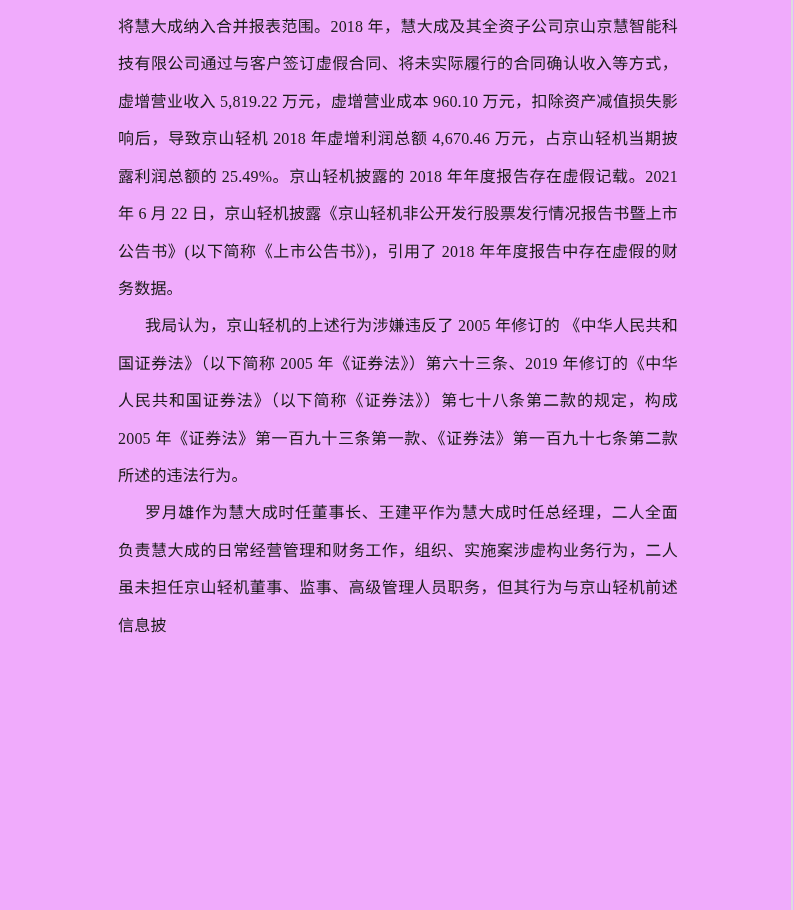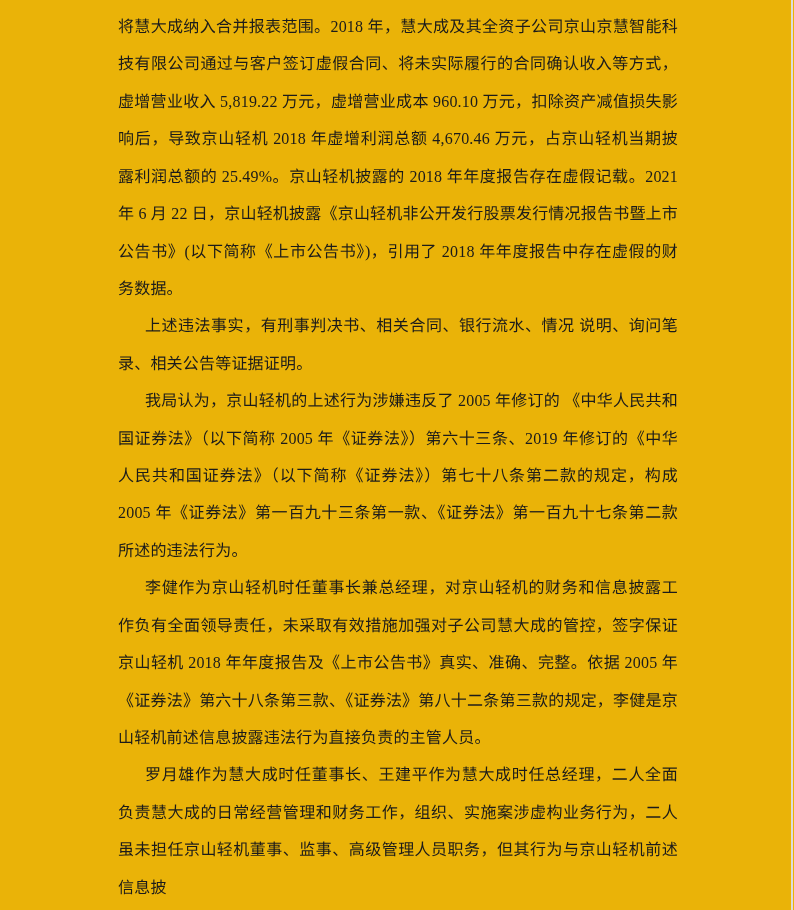--- a/index.html
+++ b/index.html
@@ -10,21 +10,21 @@
   body {
     width: 794px;
     height: 910px;
     position: relative;
     overflow: hidden;
     font-family: "Liberation Serif", "DejaVu Serif", serif;
   }
   .page {
     position: absolute;
     inset: 0;
-    background: #eab308;
+    background: #f0abfc;
   }
   .page-right-edge {
     position: absolute;
     top: 0;
     bottom: 0;
     right: 1px;
     width: 2px;
     background: #dcdcdc;
   }
   .text-block {
@@ -46,19 +46,17 @@
   .text-block p.indent {
     text-indent: 27px;
   }
 </style>
 </head>
 <body>
 
 <div class="page">
   <div class="text-block">
     <p>将慧大成纳入合并报表范围。2018 年，慧大成及其全资子公司京山京慧智能科技有限公司通过与客户签订虚假合同、将未实际履行的合同确认收入等方式，虚增营业收入 5,819.22 万元，虚增营业成本 960.10 万元，扣除资产减值损失影响后，导致京山轻机 2018 年虚增利润总额 4,670.46 万元，占京山轻机当期披露利润总额的 25.49%。京山轻机披露的 2018 年年度报告存在虚假记载。2021 年 6 月 22 日，京山轻机披露《京山轻机非公开发行股票发行情况报告书暨上市公告书》(以下简称《上市公告书》)，引用了 2018 年年度报告中存在虚假的财务数据。</p>
-    <p class="indent">上述违法事实，有刑事判决书、相关合同、银行流水、情况 说明、询问笔录、相关公告等证据证明。</p>
     <p class="indent">我局认为，京山轻机的上述行为涉嫌违反了 2005 年修订的 《中华人民共和国证券法》（以下简称 2005 年《证券法》）第六十三条、2019 年修订的《中华人民共和国证券法》（以下简称《证券法》）第七十八条第二款的规定，构成 2005 年《证券法》第一百九十三条第一款、《证券法》第一百九十七条第二款所述的违法行为。</p>
-    <p class="indent">李健作为京山轻机时任董事长兼总经理，对京山轻机的财务和信息披露工作负有全面领导责任，未采取有效措施加强对子公司慧大成的管控，签字保证京山轻机 2018 年年度报告及《上市公告书》真实、准确、完整。依据 2005 年《证券法》第六十八条第三款、《证券法》第八十二条第三款的规定，李健是京山轻机前述信息披露违法行为直接负责的主管人员。</p>
     <p class="indent">罗月雄作为慧大成时任董事长、王建平作为慧大成时任总经理，二人全面负责慧大成的日常经营管理和财务工作，组织、实施案涉虚构业务行为，二人虽未担任京山轻机董事、监事、高级管理人员职务，但其行为与京山轻机前述信息披</p>
   </div>
   <div class="page-right-edge"></div>
 </div>
 
 </body></html>

